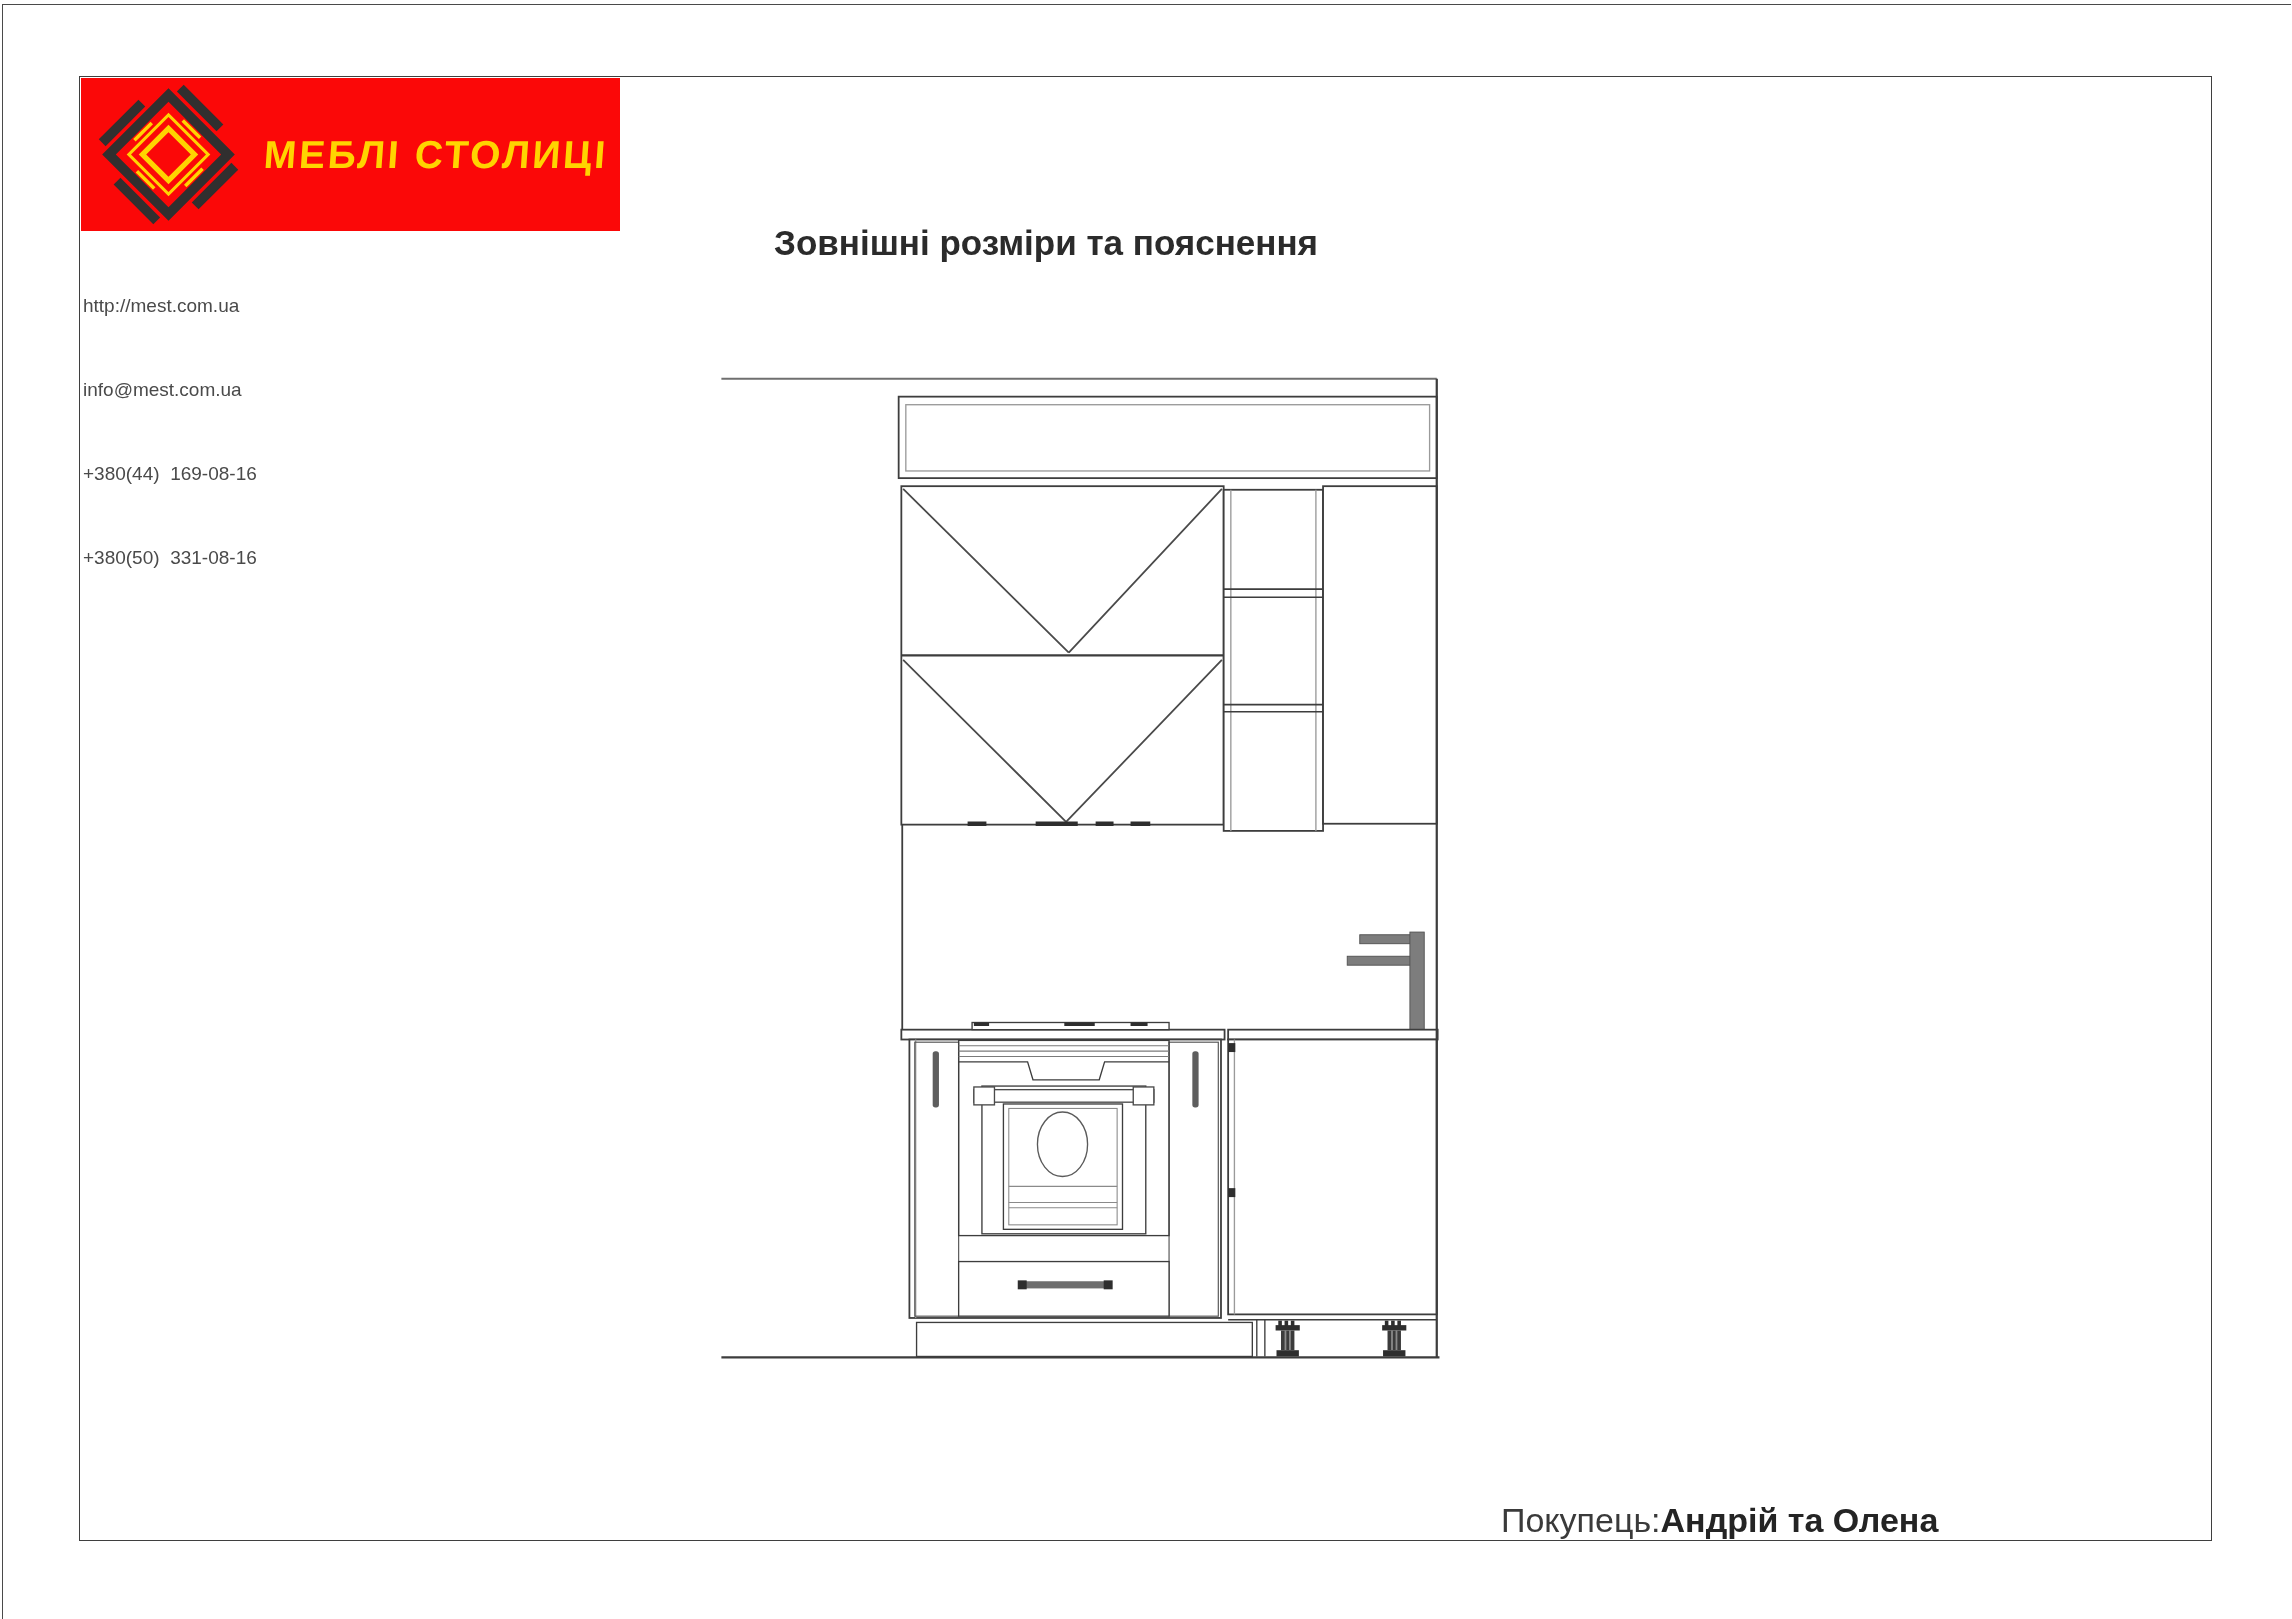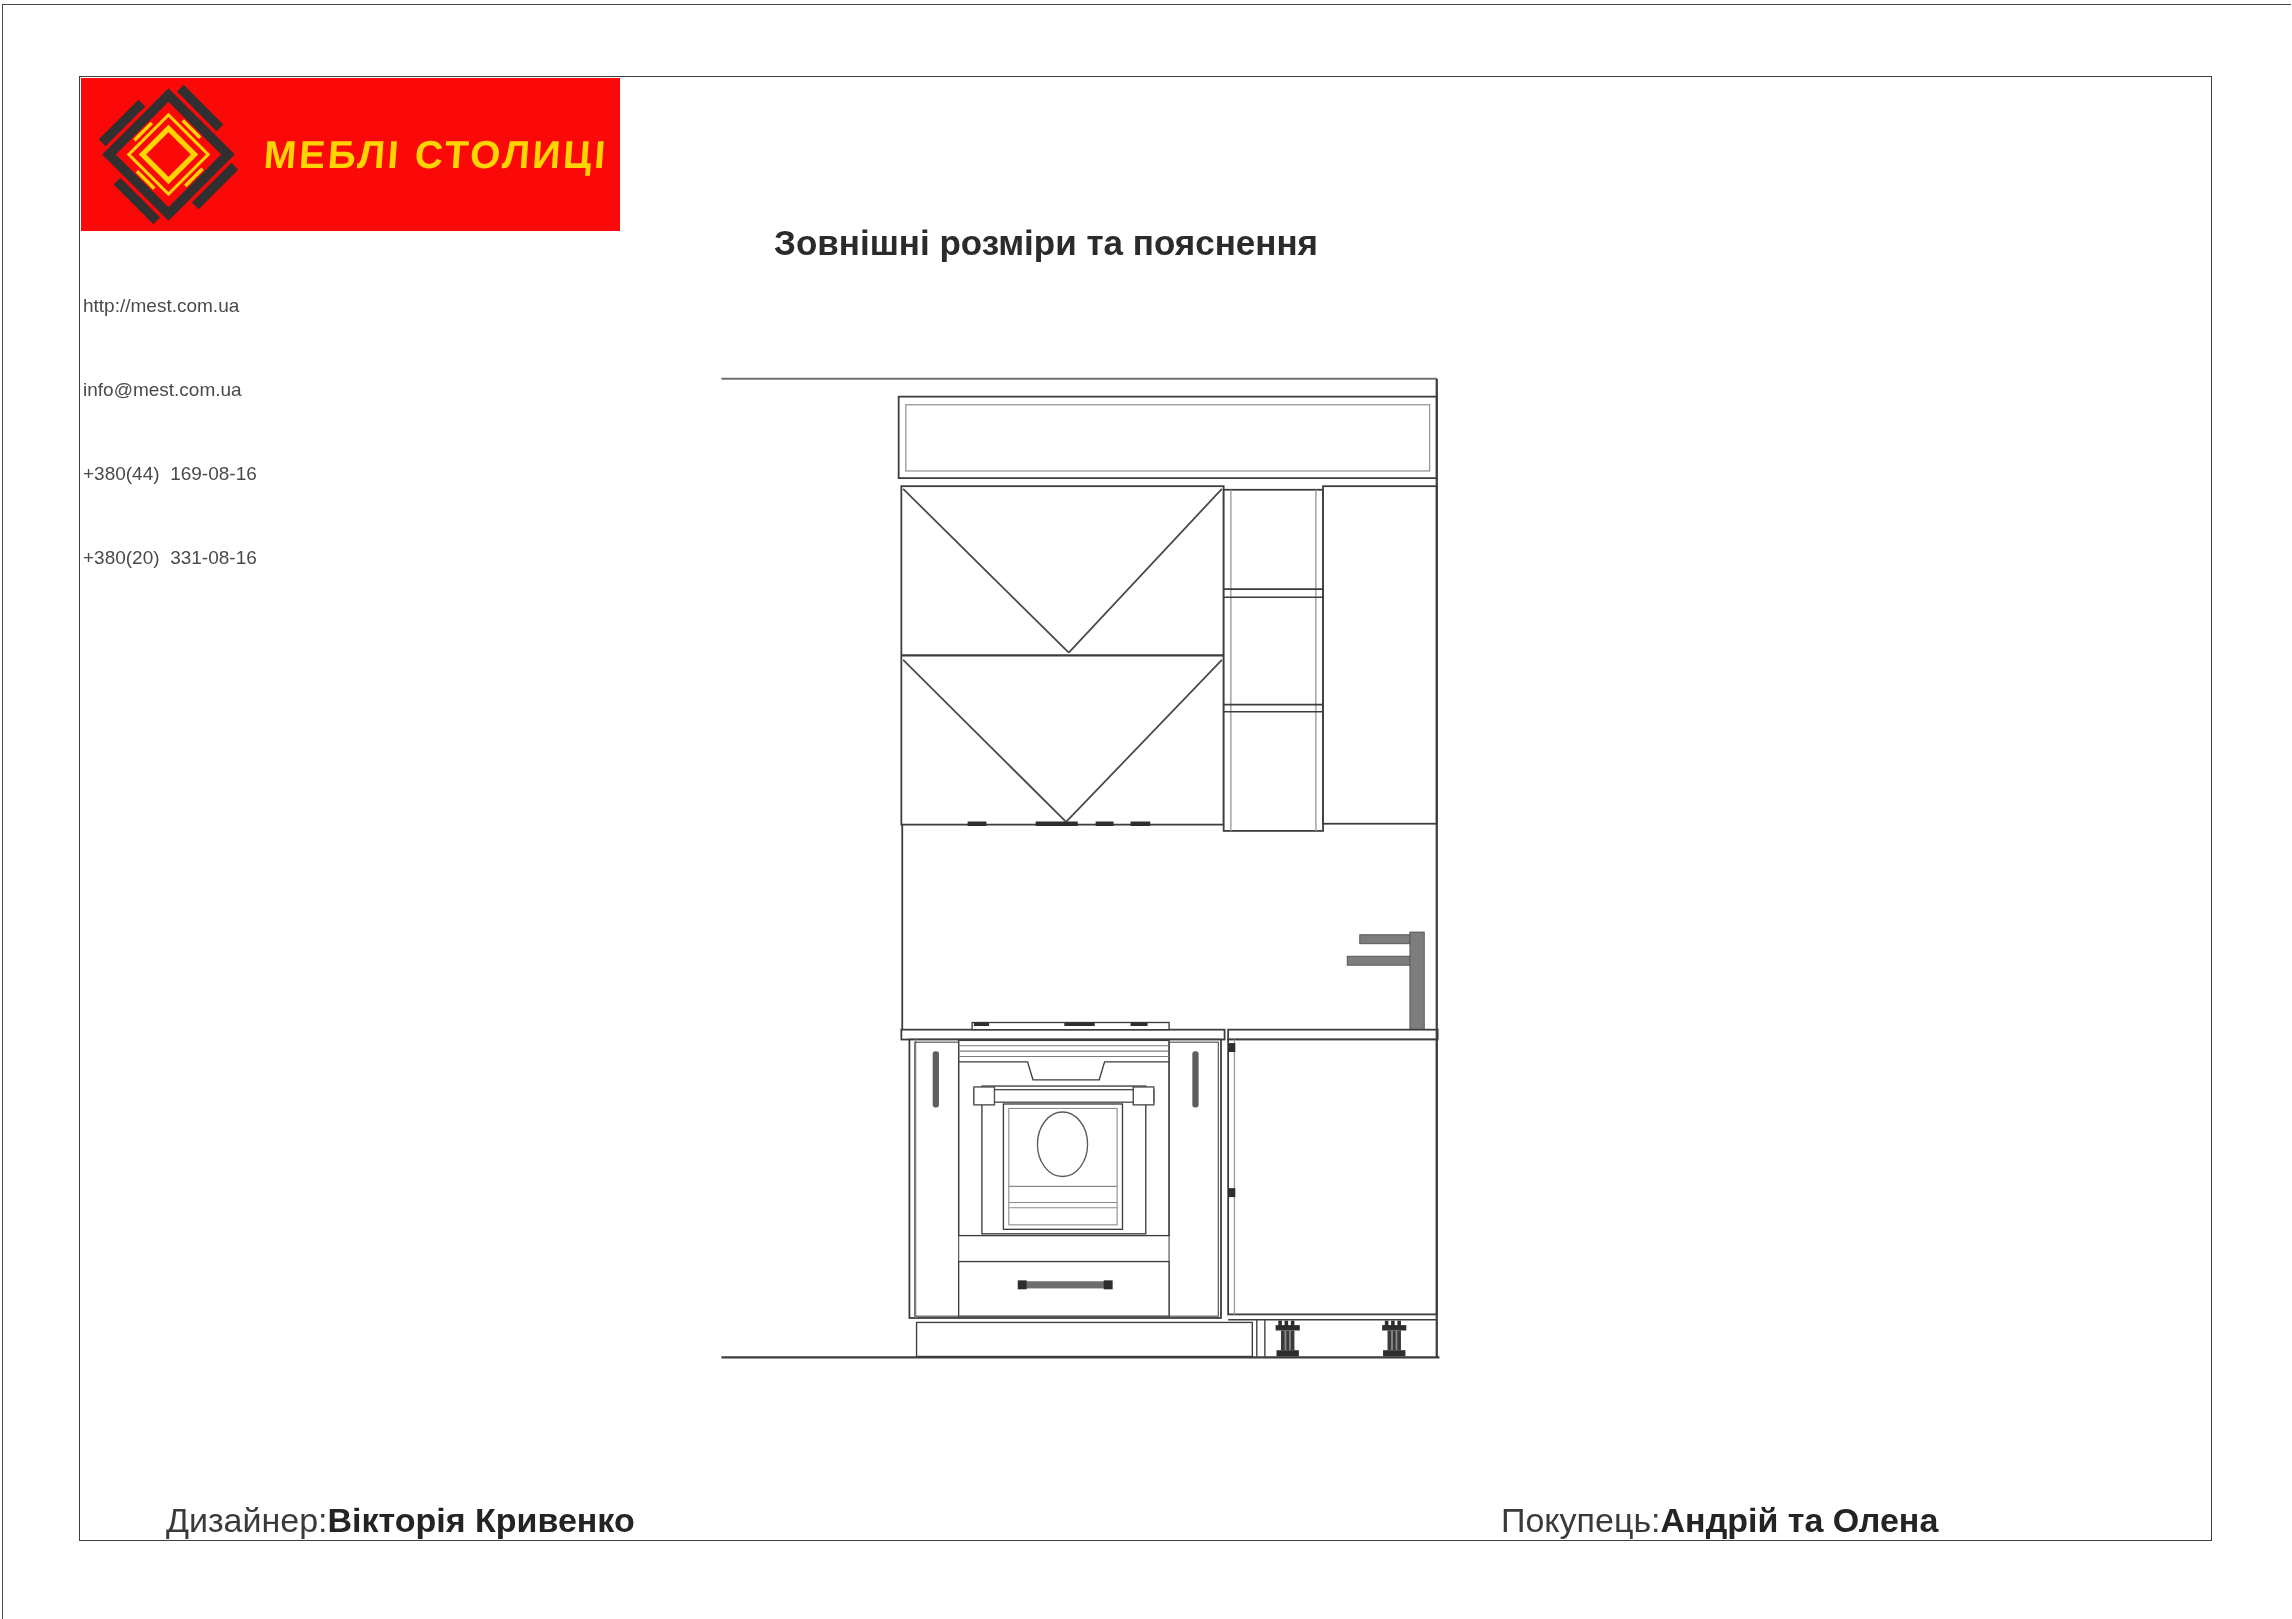--- a/index.html
+++ b/index.html
@@ -65,21 +65,21 @@
         <rect x="-21" y="-21" width="42" height="42" stroke="#ffd400" stroke-width="6"></rect>
       </g>
     </svg>
     <span class="brand-text" style="color:#ffd400;">МЕБЛІ СТОЛИЦІ</span>
   </div>
 
   <div class="contacts">
     <div>http://mest.com.ua</div>
     <div>info@mest.com.ua</div>
     <div>+380(44)  169-08-16</div>
-    <div>+380(20)  331-08-16</div>
+    <div>+380(50)  331-08-16</div>
   </div>
 
   <div class="page-title">Зовнішні розміри та пояснення</div>
 
   <svg class="drawing" width="770" height="1021" viewBox="780 400 860 1140">
     <g fill="none" stroke-linecap="butt">
 
       <path d="M805 423 H1604" stroke="#6f6f6f" stroke-width="2"></path>
 
       <g>
@@ -184,21 +184,18 @@
             <rect x="1558" y="1486" width="2" height="22" fill="#8a8a8a"></rect>
           <rect x="1544" y="1508" width="25" height="7" fill="#2e2e2e"></rect>
         </g>
       </g>
 
       <path d="M1604 423 V1516" stroke="#3d3d3d" stroke-width="2.5"></path>
       <path d="M805 1516 H1607" stroke="#3d3d3d" stroke-width="2.5"></path>
     </g>
   </svg>
 
-  <div class="footer-designer">
-    <span>Дизайнер:</span><span class="footer-name">Вікторія Кривенко</span>
-  </div>
   <div class="footer-buyer">
     <span>Покупець:</span><span class="footer-name">Андрій та Олена</span>
   </div>
 
 </div>
 
 
 </body></html>

